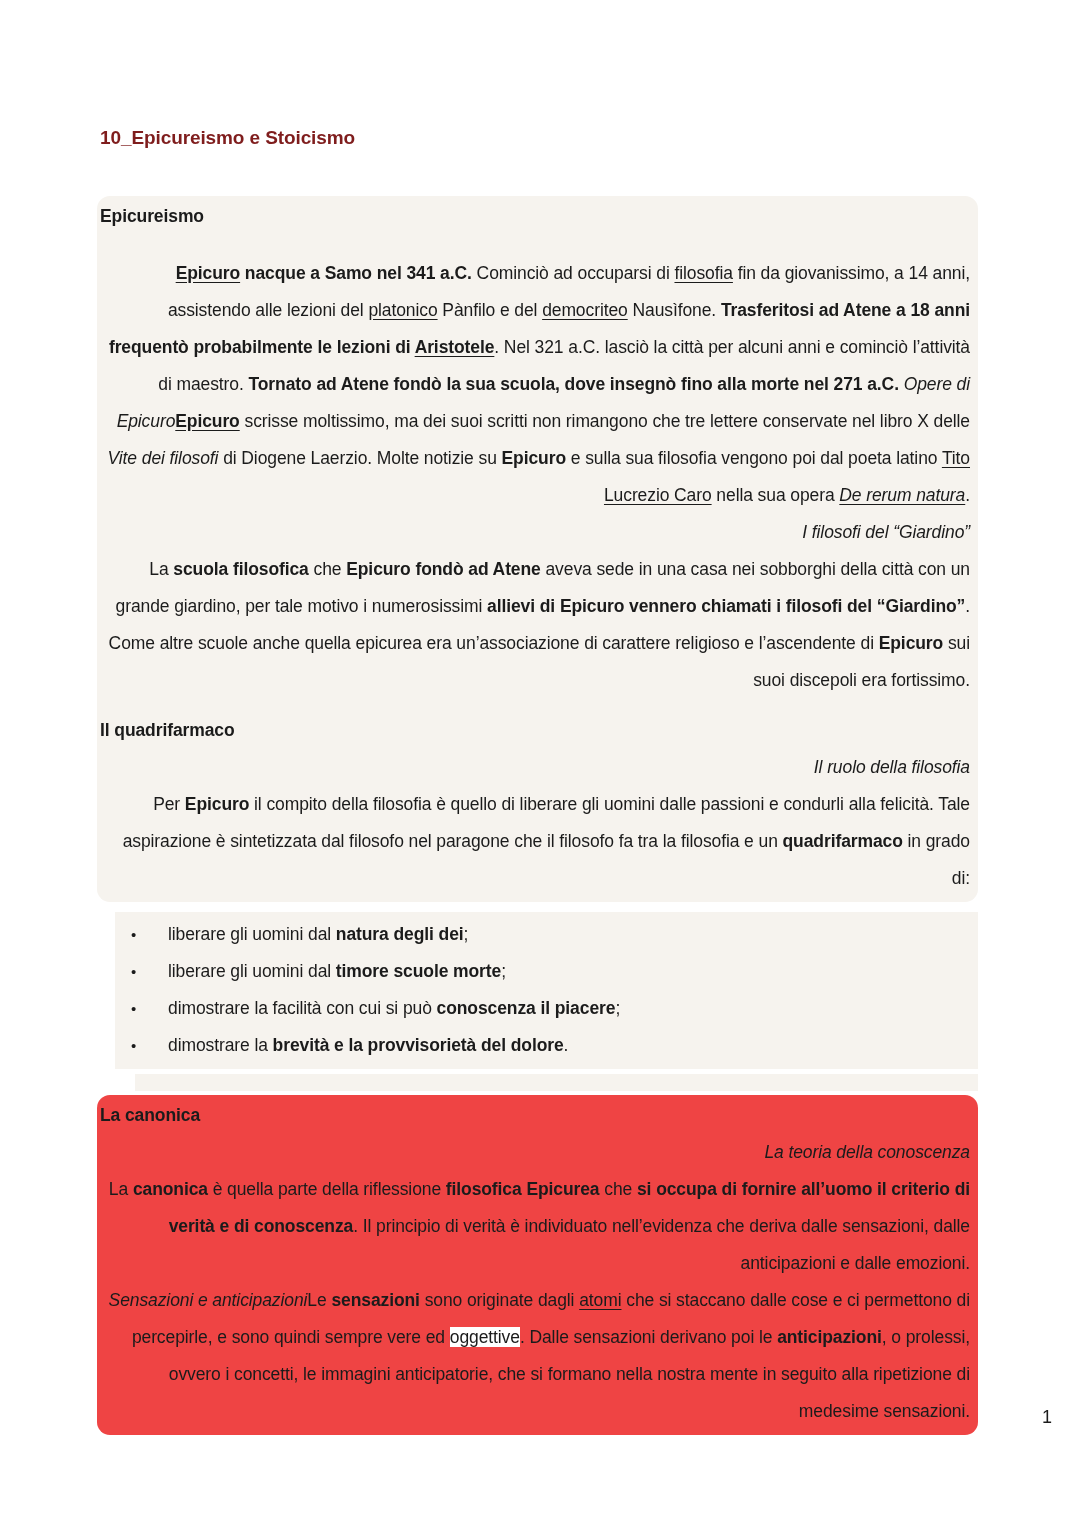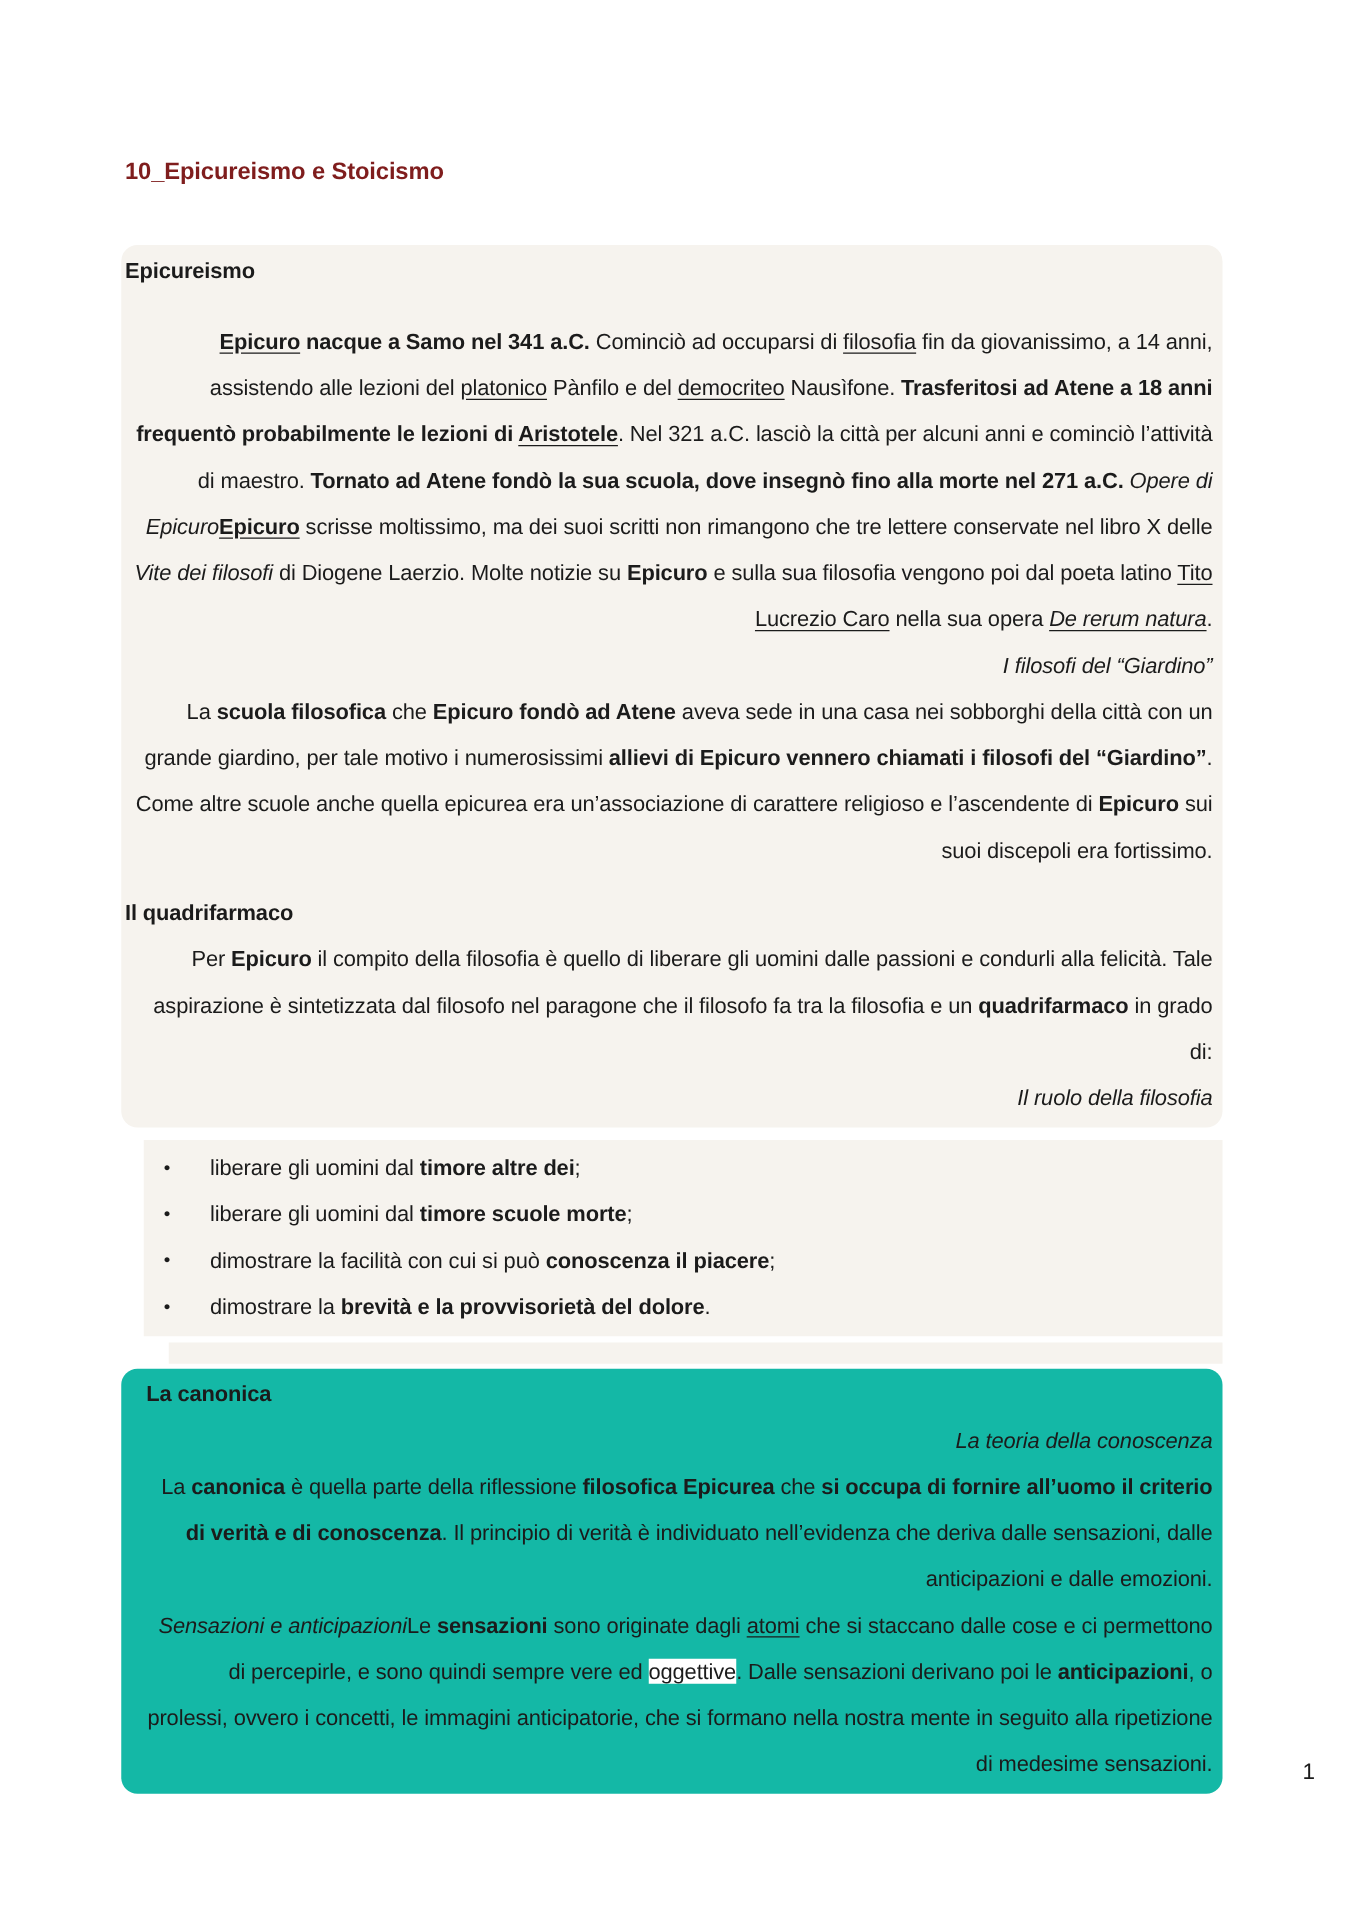--- a/index.html
+++ b/index.html
@@ -45,34 +45,34 @@
   <h1 class="page-title">10_Epicureismo e Stoicismo</h1>
 
   <div class="hl block" style="background: rgb(246, 243, 238);">
     <div class="sec-heading">Epicureismo</div>
     <div class="spacer-1"></div>
     <p><span class="b u">Epicuro</span><span class="b"> nacque a Samo nel 341 a.C.</span><span> Cominciò ad occuparsi di </span><span class="u">filosofia</span><span> fin da giovanissimo, a 14 anni, assistendo alle lezioni del </span><span class="u">platonico</span><span> Pànfilo e del </span><span class="u">democriteo</span><span> Nausìfone. </span><span class="b">Trasferitosi ad Atene a 18 anni frequentò probabilmente le lezioni di </span><span class="b u">Aristotele</span><span>. Nel 321 a.C. lasciò la città per alcuni anni e cominciò l’attività di maestro. </span><span class="b">Tornato ad Atene fondò la sua scuola, dove insegnò fino alla morte nel 271 a.C. </span><span class="i">Opere di Epicuro</span><span class="b u">Epicuro</span><span> scrisse moltissimo, ma dei suoi scritti non rimangono che tre lettere conservate nel libro X delle </span><span class="i">Vite dei filosofi</span><span> di Diogene Laerzio. Molte notizie su </span><span class="b">Epicuro</span><span> e sulla sua filosofia vengono poi dal poeta latino </span><span class="u">Tito Lucrezio Caro</span><span> nella sua opera </span><span class="i u">De rerum natura</span><span>.</span></p>
     <p><span class="i">I filosofi del “Giardino”</span></p>
     <p><span>La </span><span class="b">scuola filosofica</span><span> che </span><span class="b">Epicuro fondò ad Atene</span><span> aveva sede in una casa nei sobborghi della città con un grande giardino, per tale motivo i numerosissimi </span><span class="b">allievi di Epicuro vennero chiamati i filosofi del “Giardino”</span><span>. Come altre scuole anche quella epicurea era un’associazione di carattere religioso e l’ascendente di </span><span class="b">Epicuro</span><span> sui suoi discepoli era fortissimo.</span></p>
     <div class="spacer-2"></div>
     <div class="sec-heading">Il quadrifarmaco</div>
+    <p><span class="i">Il ruolo della filosofia</span></p>
     <p><span>Per </span><span class="b">Epicuro</span><span> il compito della filosofia è quello di liberare gli uomini dalle passioni e condurli alla felicità. Tale aspirazione è sintetizzata dal filosofo nel paragone che il filosofo fa tra la filosofia e un </span><span class="b">quadrifarmaco</span><span> in grado di:</span></p>
-    <p><span class="i">Il ruolo della filosofia</span></p>
   </div>
 
   <ul class="hl bullet-list" style="background: rgb(246, 243, 238);">
-    <li><span class="bullet-dot">•</span><span><span>liberare gli uomini dal </span><span class="b">timore altre dei</span><span>;</span></span></li>
+    <li><span class="bullet-dot">•</span><span><span>liberare gli uomini dal </span><span class="b">natura degli dei</span><span>;</span></span></li>
     <li><span class="bullet-dot">•</span><span><span>liberare gli uomini dal </span><span class="b">timore scuole morte</span><span>;</span></span></li>
     <li><span class="bullet-dot">•</span><span><span>dimostrare la facilità con cui si può </span><span class="b">conoscenza il piacere</span><span>;</span></span></li>
     <li><span class="bullet-dot">•</span><span><span>dimostrare la </span><span class="b">brevità e la provvisorietà del dolore</span><span>.</span></span></li>
   </ul>
 
   <div class="hl mini-strip" style="background: rgb(246, 243, 238);"></div>
 
-  <div class="hl block" style="background: #14b8a6; padding-left: 20px;">
+  <div class="hl block" style="background: #ef4444;">
     <div class="sec-heading">La canonica</div>
     <p><span class="i">La teoria della conoscenza</span></p>
     <p><span>La </span><span class="b">canonica</span><span> è quella parte della riflessione </span><span class="b">filosofica Epicurea</span><span> che </span><span class="b">si occupa di fornire all’uomo il criterio di verità e di conoscenza</span><span>. Il principio di verità è individuato nell’evidenza che deriva dalle sensazioni, dalle anticipazioni e dalle emozioni.</span></p>
     <p><span class="i">Sensazioni e anticipazioni</span><span>Le </span><span class="b">sensazioni</span><span> sono originate dagli </span><span class="u">atomi</span><span> che si staccano dalle cose e ci permettono di percepirle, e sono quindi sempre vere ed </span><span class="w">oggettive</span><span>. Dalle sensazioni derivano poi le </span><span class="b">anticipazioni</span><span>, o prolessi, ovvero i concetti, le immagini anticipatorie, che si formano nella nostra mente in seguito alla ripetizione di medesime sensazioni.</span></p>
   </div>
 
 </div>
 
 <div class="page-number">1</div>
 

